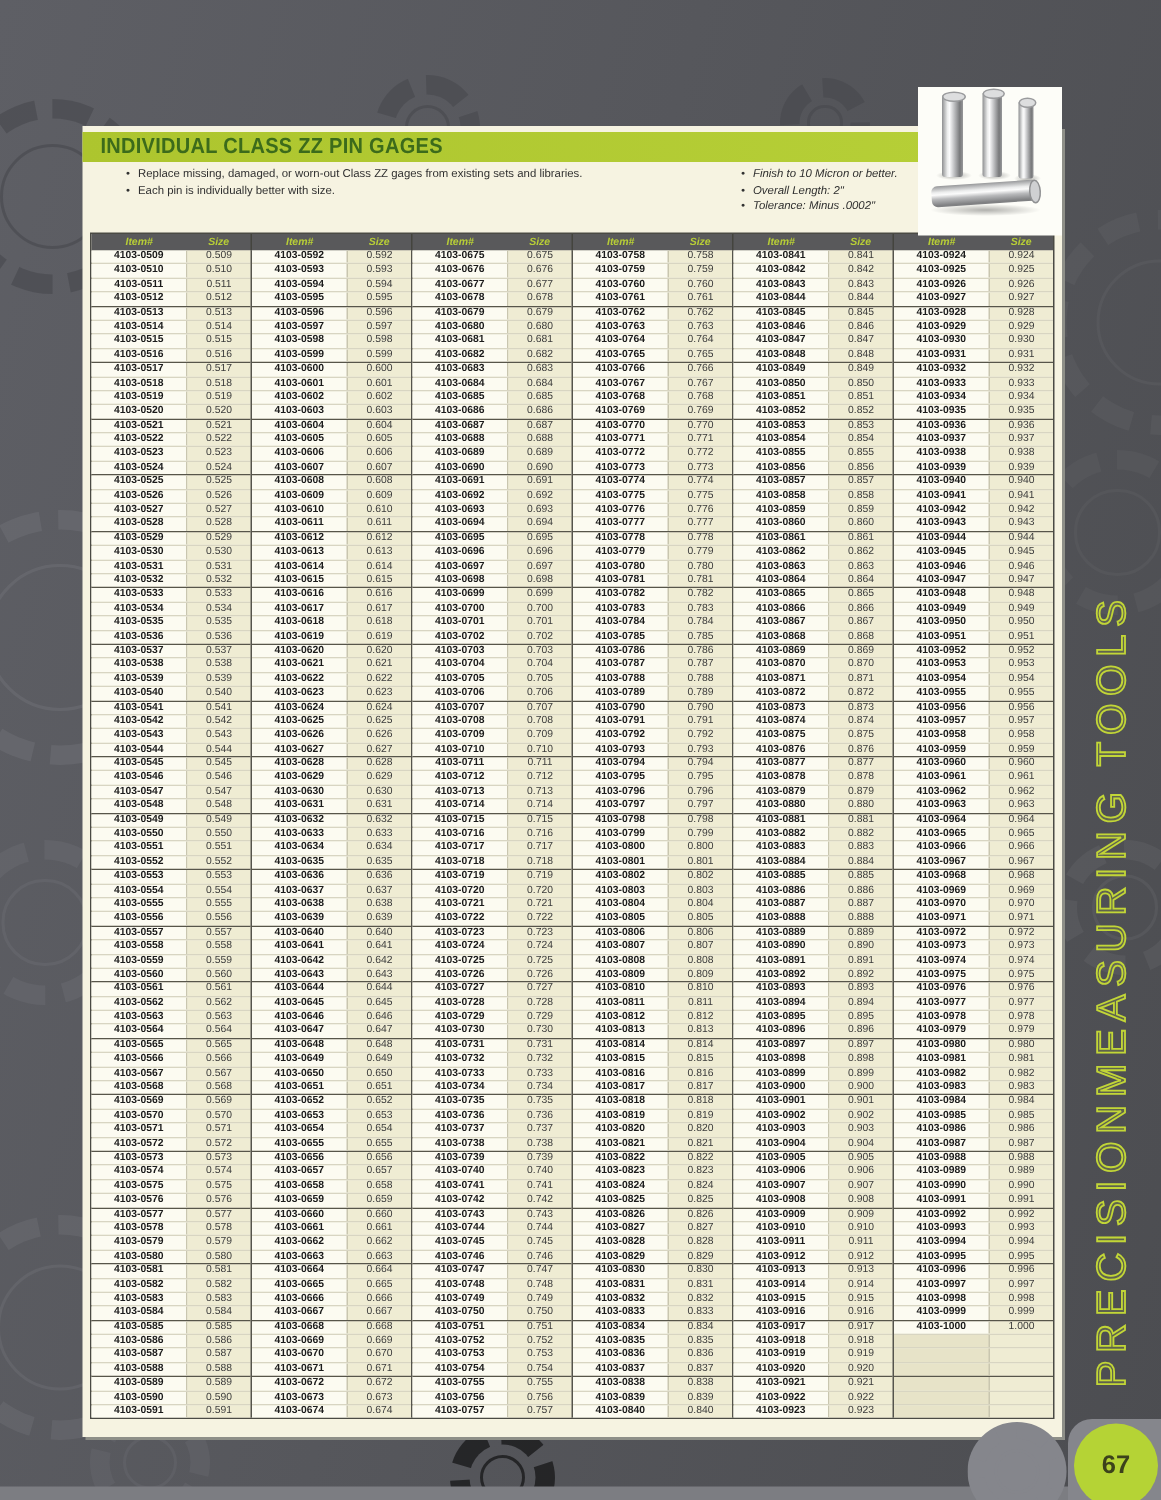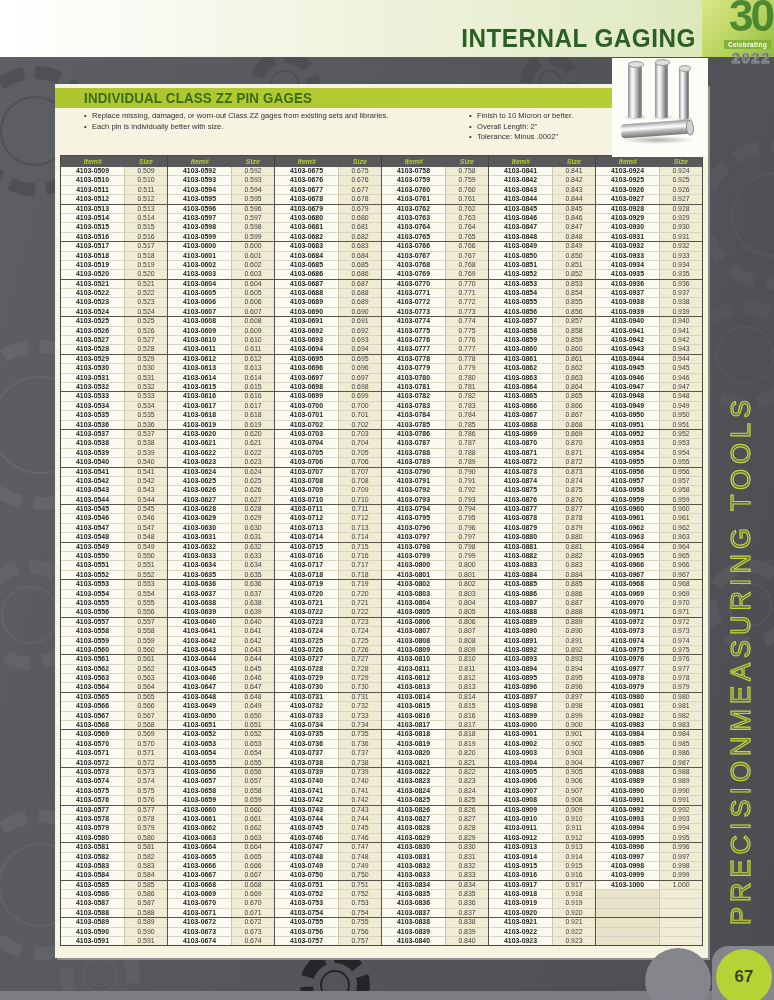--- a/index.html
+++ b/index.html
@@ -24,26 +24,26 @@
 
   
   .gear { position:absolute; border-radius:50%; border:13px dashed currentColor; opacity:.55; z-index:1; }
   .gear::before { content:""; position:absolute; inset:16%; border:2px solid currentColor; border-radius:50%; }
 
   
   .page { position:absolute; left:55px; top:84px; width:653px; height:874px;
           background:#f6f3e1; box-shadow:2px 2px 0 #8e8f88; z-index:2; }
   .pins-box { position:absolute; left:612px; top:58px; width:96px; height:99px; background:#fdfdf8; z-index:3; }
   .section-bar { position:absolute; left:0; top:4px; width:653px; height:20px; z-index:4;
-                 background:linear-gradient(90deg,#adc52e,#b7d038); line-height:20px; padding-left:29px; }
+                 background:linear-gradient(90deg,#adc52e,#b7d038); line-height:20px; padding-left:12px; }
   .section-bar span { display:inline-block; font-size:14.5px; font-weight:bold; color:#3c6b1b;
                       transform:scaleX(.92); transform-origin:left; letter-spacing:.2px; }
   .bullets { position:absolute; top:27px; font-size:7.6px; color:#303030; line-height:1.4; z-index:4;margin-left:16px; }
   .bullets-left  { left:13px;  width:390px; }
-  .bullets-right { left:398px; width:150px; }
+  .bullets-right { left:423px; width:150px;font-style:italic; }
   .bullets li { list-style:none; padding-left:8px; position:relative; }
   .bullets li::before { content:"•"; position:absolute; left:0; top:0; }
 
   
   .pin { position:absolute; z-index:5; border-radius:2px;
          background:linear-gradient(90deg,#8e8f91 0%,#eceded 26%,#fbfbfc 36%,#c7c8ca 55%,#77787a 85%,#97989a 100%); }
   .pin::before { content:""; position:absolute; left:0; top:-2px; width:100%; height:5px;
                  background:#dddedf; border-radius:50%; border:1px solid #9a9b9d; }
   .pin-h { position:absolute; z-index:5; border-radius:4px; transform:rotate(-4deg);
            background:linear-gradient(180deg,#97989a 0%,#eceded 30%,#fbfbfb 42%,#b9babc 62%,#808183 92%); }
@@ -100,28 +100,20 @@
   <div class="gear" style="left:-45px; top:340px; width:170px; height:170px; color:#6e6f75;"></div>
   <div class="gear" style="left:-25px; top:560px; width:110px; height:110px; color:#696a70;"></div>
   <div class="gear" style="left:-35px; top:810px; width:150px; height:150px; color:#6b6c72;"></div>
   <div class="gear" style="left:698px; top:140px; width:150px; height:150px; color:#5c5d61;"></div>
   <div class="gear" style="left:690px; top:300px; width:110px; height:110px; color:#5a5b5f;"></div>
   <div class="gear" style="left:705px; top:560px; width:90px; height:90px; color:#5e5f63;"></div>
   <div class="gear" style="left:60px; top:935px; width:80px; height:80px; color:#64656b;"></div>
   <div class="gear" style="left:300px; top:950px; width:70px; height:70px; color:#60616
 7;"></div>
 
-  <div class="banner">
-    <div class="banner-title">INTERNAL GAGING</div>
-    <div class="anniv">
-      <div class="anniv-num">30</div>
-      <div class="anniv-celeb">Celebrating</div>
-      <div class="anniv-year">2022</div>
-    </div>
-  </div>
 
   <div class="pins-box"></div>
   <div class="pin-shadow" style="left:624px; top:114px; width:24px;"></div>
   <div class="pin-shadow" style="left:652px; top:114px; width:22px;"></div>
   <div class="pin-shadow" style="left:676px; top:116px; width:18px;"></div>
   <div class="pin-shadow" style="left:620px; top:136px; width:74px; height:8px;"></div>
   <div class="pin" style="left:628px; top:63px; width:14px; height:55px;"></div>
   <div class="pin" style="left:655px; top:61px; width:13px; height:57px;"></div>
   <div class="pin" style="left:679px; top:67px; width:10px; height:52px;"></div>
   <div class="pin-h" style="left:621px; top:122px; width:71px; height:14px;"></div>

